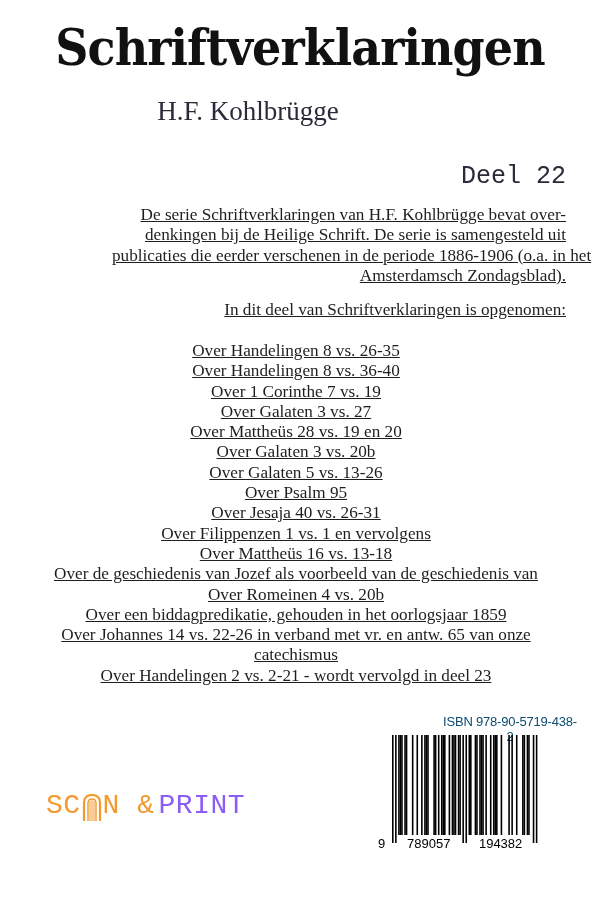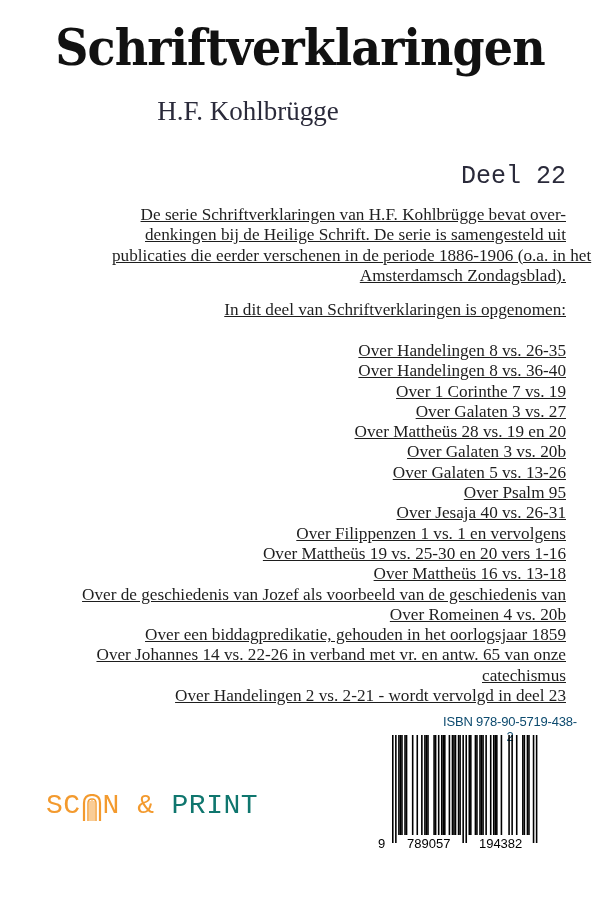--- a/index.html
+++ b/index.html
@@ -16,34 +16,34 @@
     .deel {
       position: absolute; right: 34px; top: 162px;
       font-family: Liberation Mono, monospace; font-size: 25px; color: #2a2a3a;
     }
     .body-text {
       position: absolute; right: 34px; width: 470px; text-align: right;
       font-family: "Liberation Serif", serif; font-size: 17.2px; line-height: 20.3px; color: #1e1e1e; text-decoration: underline;
     }
     .intro { top: 205px; }
     .intro2 { top: 300px; }
-    .contents { top: 341px; width: 540px; }
+    .contents { top: 341px; width: 540px; text-align: center; }
     .contents div { white-space: nowrap; }
     .isbn-label {
       position: absolute; left: 395px; top: 714px; width: 140px; text-align: center;
       font-family: "Liberation Sans", sans-serif; font-size: 13px; color: #0c4a6e; letter-spacing: -0.2px; margin-left: 45px;
     }
     .barcode { position: absolute; left: 376px; top: 731px; }
     .logo {
       position: absolute; left: 46px; top: 790px;
       font-family: Liberation Mono, monospace; font-size: 28px; letter-spacing: 0.5px;
       display: flex; align-items: flex-end;
     }
     .logo .orange { color: #f39a2e; }
-    .logo .blue { color: #0f766e; margin-left: 17px; }
+    .logo .blue { color: #8b5cf6; margin-left: 4px; }
     .logo svg { margin: 0 1px; }
   </style>
 </head>
 <body>
 
 <div class="title">Schriftverklaringen</div>
 <div class="author">H.F. Kohlbrügge</div>
 <div class="deel">Deel 22</div>
 
 <div class="body-text intro">
@@ -59,21 +59,20 @@
   <div>Over Handelingen 8 vs. 26-35</div>
   <div>Over Handelingen 8 vs. 36-40</div>
   <div>Over 1 Corinthe 7 vs. 19</div>
   <div>Over Galaten 3 vs. 27</div>
   <div>Over Mattheüs 28 vs. 19 en 20</div>
   <div>Over Galaten 3 vs. 20b</div>
   <div>Over Galaten 5 vs. 13-26</div>
   <div>Over Psalm 95</div>
   <div>Over Jesaja 40 vs. 26-31</div>
   <div>Over Filippenzen 1 vs. 1 en vervolgens</div>
-  <div>Over Mattheüs 19 vs. 25-30 en 20 vers 1-16</div>
   <div>Over Mattheüs 16 vs. 13-18</div>
   <div>Over de geschiedenis van Jozef als voorbeeld van de geschiedenis van</div>
   <div>Over Romeinen 4 vs. 20b</div>
   <div>Over een biddagpredikatie, gehouden in het oorlogsjaar 1859</div>
   <div>Over Johannes 14 vs. 22-26 in verband met vr. en antw. 65 van onze</div>
   <div>catechismus</div>
   <div>Over Handelingen 2 vs. 2-21 - wordt vervolgd in deel 23</div>
 </div>
 
 <div class="isbn-label">ISBN 978-90-5719-438-2</div>

